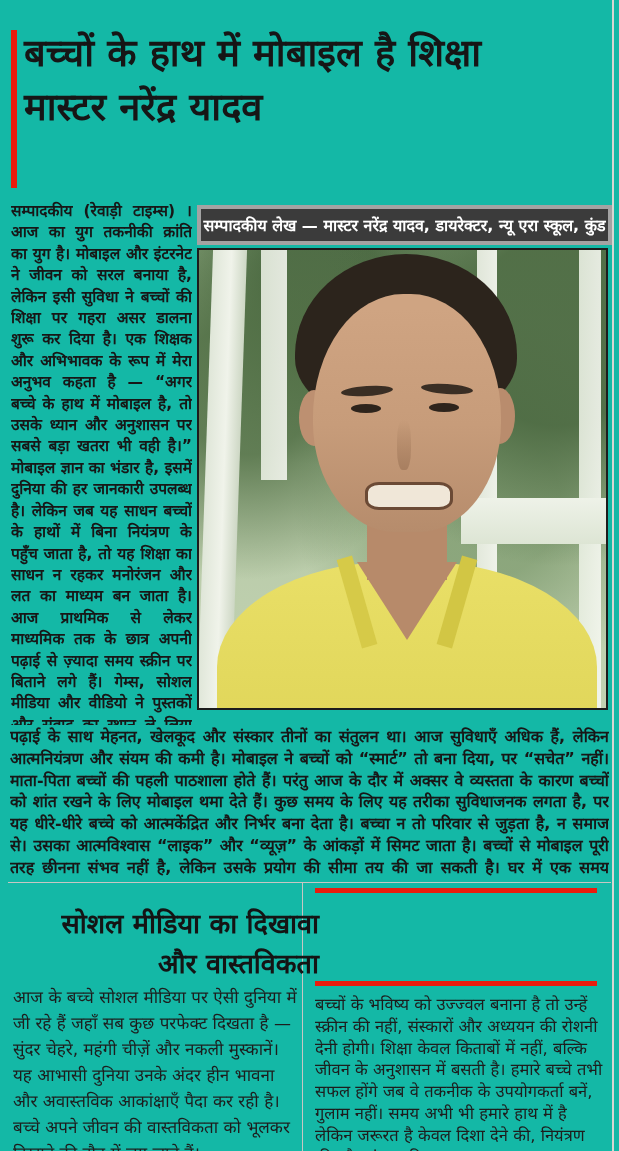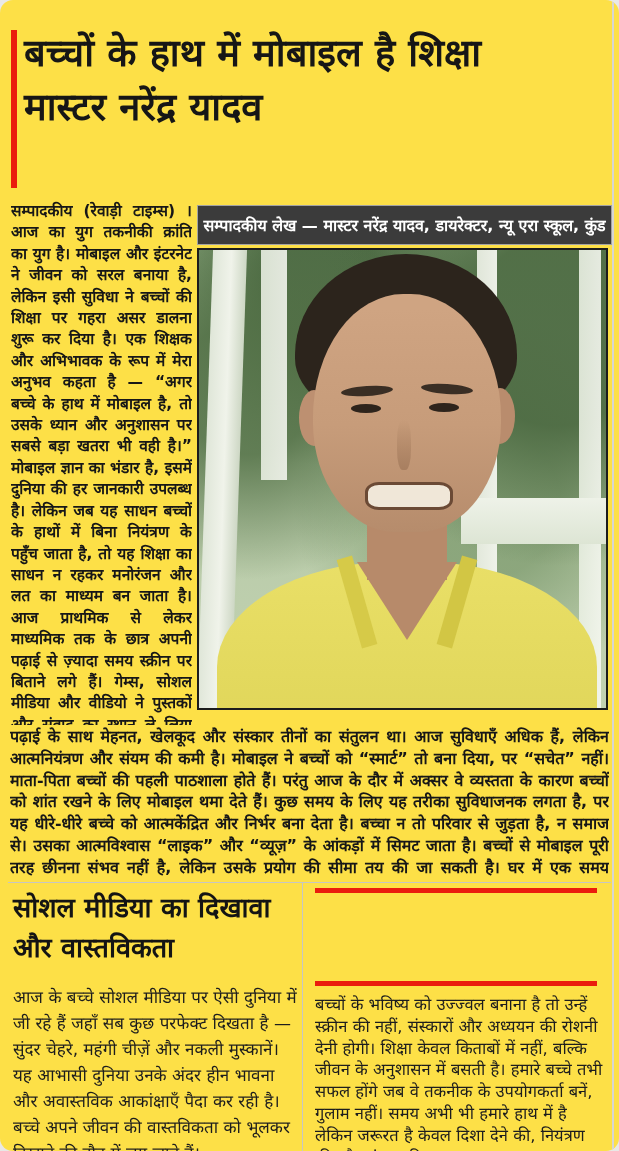--- a/index.html
+++ b/index.html
@@ -1,25 +1,25 @@
 <!DOCTYPE html>
 <html><head>
 <meta charset="utf-8">
 <style>
   html,body{margin:0;padding:0;}
   body{background:#e9e8e6;font-family:"DejaVu Sans",sans-serif;}
-  .page{position:relative;width:619px;height:1151px;background:#fde047;overflow:hidden;margin:0 auto;color:#1b1b1b;border-radius:13px;}
+  .page{position:relative;width:619px;height:1151px;background:#14b8a6;overflow:hidden;margin:0 auto;color:#1b1b1b;}
 
   
   .accent-bar{position:absolute;left:11px;top:30px;width:6px;height:158px;background:#ea1c0d;}
   .headline{position:absolute;left:24px;top:26px;width:585px;font-weight:bold;color:#161616;}
   .headline .hl{display:block;font-size:38px;line-height:54px;white-space:nowrap;}
 
   
-  .caption{position:absolute;left:197px;top:205px;width:415px;height:40px;background:#3b3b3b;border:1px solid #a3a3a3;box-sizing:border-box;color:#fff;font-weight:bold;font-size:16px;display:flex;align-items:center;justify-content:center;white-space:nowrap;overflow:hidden;}
+  .caption{position:absolute;left:197px;top:205px;width:415px;height:40px;background:#3b3b3b;border:4px solid #a3a3a3;box-sizing:border-box;color:#fff;font-weight:bold;font-size:16px;display:flex;align-items:center;justify-content:center;white-space:nowrap;overflow:hidden;}
 
   
   .photo{position:absolute;left:197px;top:248px;width:411px;height:462px;border:2px solid #1c1c1c;box-sizing:border-box;overflow:hidden;
     background:
       radial-gradient(circle at 12% 30%, rgba(82,112,70,.85) 0 14%, rgba(82,112,70,0) 40%),
       radial-gradient(circle at 88% 18%, rgba(74,104,64,.9) 0 18%, rgba(74,104,64,0) 45%),
       radial-gradient(circle at 70% 55%, rgba(120,150,105,.7) 0 20%, rgba(120,150,105,0) 50%),
       radial-gradient(circle at 30% 8%, rgba(60,90,52,.8) 0 12%, rgba(60,90,52,0) 35%),
       linear-gradient(180deg,#9db88f 0%,#b6c9a6 45%,#c2d2b2 100%);}
   .pillar-left{position:absolute;left:6px;top:0;width:34px;height:462px;background:linear-gradient(90deg,#dfe6d8,#f0f3ea 55%,#cdd7c4);transform:skewX(-2deg);}
@@ -97,21 +97,21 @@
     <div class="mouth"></div>
   </div>
 
   <div class="col1">सम्पादकीय (रेवाड़ी टाइम्स) । आज का युग तकनीकी क्रांति का युग है। मोबाइल और इंटरनेट ने जीवन को सरल बनाया है, लेकिन इसी सुविधा ने बच्चों की शिक्षा पर गहरा असर डालना शुरू कर दिया है। एक शिक्षक और अभिभावक के रूप में मेरा अनुभव कहता है — “अगर बच्चे के हाथ में मोबाइल है, तो उसके ध्यान और अनुशासन पर सबसे बड़ा खतरा भी वही है।” मोबाइल ज्ञान का भंडार है, इसमें दुनिया की हर जानकारी उपलब्ध है। लेकिन जब यह साधन बच्चों के हाथों में बिना नियंत्रण के पहुँच जाता है, तो यह शिक्षा का साधन न रहकर मनोरंजन और लत का माध्यम बन जाता है। आज प्राथमिक से लेकर माध्यमिक तक के छात्र अपनी पढ़ाई से ज़्यादा समय स्क्रीन पर बिताने लगे हैं। गेम्स, सोशल मीडिया और वीडियो ने पुस्तकों और संवाद का स्थान ले लिया है। बच्चे की एकाग्रता कम होती जा रही है, और रचनात्मकता की जगह नकल और दिखावे की प्रवृत्ति बढ़ रही है। पहले के दौर में विद्यार्थी सीमित साधनों के बावजूद सफलता की सीढ़ियाँ चढ़ते थे। तब</div>
 
   <div class="fullpara">पढ़ाई के साथ मेहनत, खेलकूद और संस्कार तीनों का संतुलन था। आज सुविधाएँ अधिक हैं, लेकिन आत्मनियंत्रण और संयम की कमी है। मोबाइल ने बच्चों को “स्मार्ट” तो बना दिया, पर “सचेत” नहीं।  माता-पिता बच्चों की पहली पाठशाला होते हैं। परंतु आज के दौर में अक्सर वे व्यस्तता के कारण बच्चों को शांत रखने के लिए मोबाइल थमा देते हैं। कुछ समय के लिए यह तरीका सुविधाजनक लगता है, पर यह धीरे-धीरे बच्चे को आत्मकेंद्रित और निर्भर बना देता है। बच्चा न तो परिवार से जुड़ता है, न समाज से। उसका आत्मविश्वास “लाइक” और “व्यूज़” के आंकड़ों में सिमट जाता है। बच्चों से मोबाइल पूरी तरह छीनना संभव नहीं है, लेकिन उसके प्रयोग की सीमा तय की जा सकती है। घर में एक समय निर्धारित करें जब मोबाइल का प्रयोग न हो। माता-पिता खुद भी उदाहरण प्रस्तुत करें। स्कूल और घर मिलकर बच्चों के समय, आदत और तकनीक के बीच संतुलन बनाएं। बच्चों को बताएं कि मोबाइल उनका नौकर है, मालिक नहीं।</div>
 
   <div class="h-div"></div>
   <div class="v-div"></div>
 
-  <h2 class="sec-left-heading" style="margin:0;">
+  <h2 class="sec-left-heading" style="margin:16px;text-align:right;">
     <span class="hl">सोशल मीडिया का दिखावा</span>
     <span class="hl">और वास्तविकता</span>
   </h2>
   <div class="sec-left-body">आज के बच्चे सोशल मीडिया पर ऐसी दुनिया में जी रहे हैं जहाँ सब कुछ परफेक्ट दिखता है — सुंदर चेहरे, महंगी चीज़ें और नकली मुस्कानें। यह आभासी दुनिया उनके अंदर हीन भावना और अवास्तविक आकांक्षाएँ पैदा कर रही है। बच्चे अपने जीवन की वास्तविकता को भूलकर दिखावे की दौड़ में लग जाते हैं।</div>
 
   <div class="red-rule-top"></div>
   <div class="red-rule-bottom"></div>
   <div class="sec-right-body">बच्चों के भविष्य को उज्ज्वल बनाना है तो उन्हें स्क्रीन की नहीं, संस्कारों और अध्ययन की रोशनी देनी होगी। शिक्षा केवल किताबों में नहीं, बल्कि जीवन के अनुशासन में बसती है। हमारे बच्चे तभी सफल होंगे जब वे तकनीक के उपयोगकर्ता बनें, गुलाम नहीं। समय अभी भी हमारे हाथ में है लेकिन जरूरत है केवल दिशा देने की, नियंत्रण की और संवाद की।</div>
 
   <div class="page-edge"></div>

